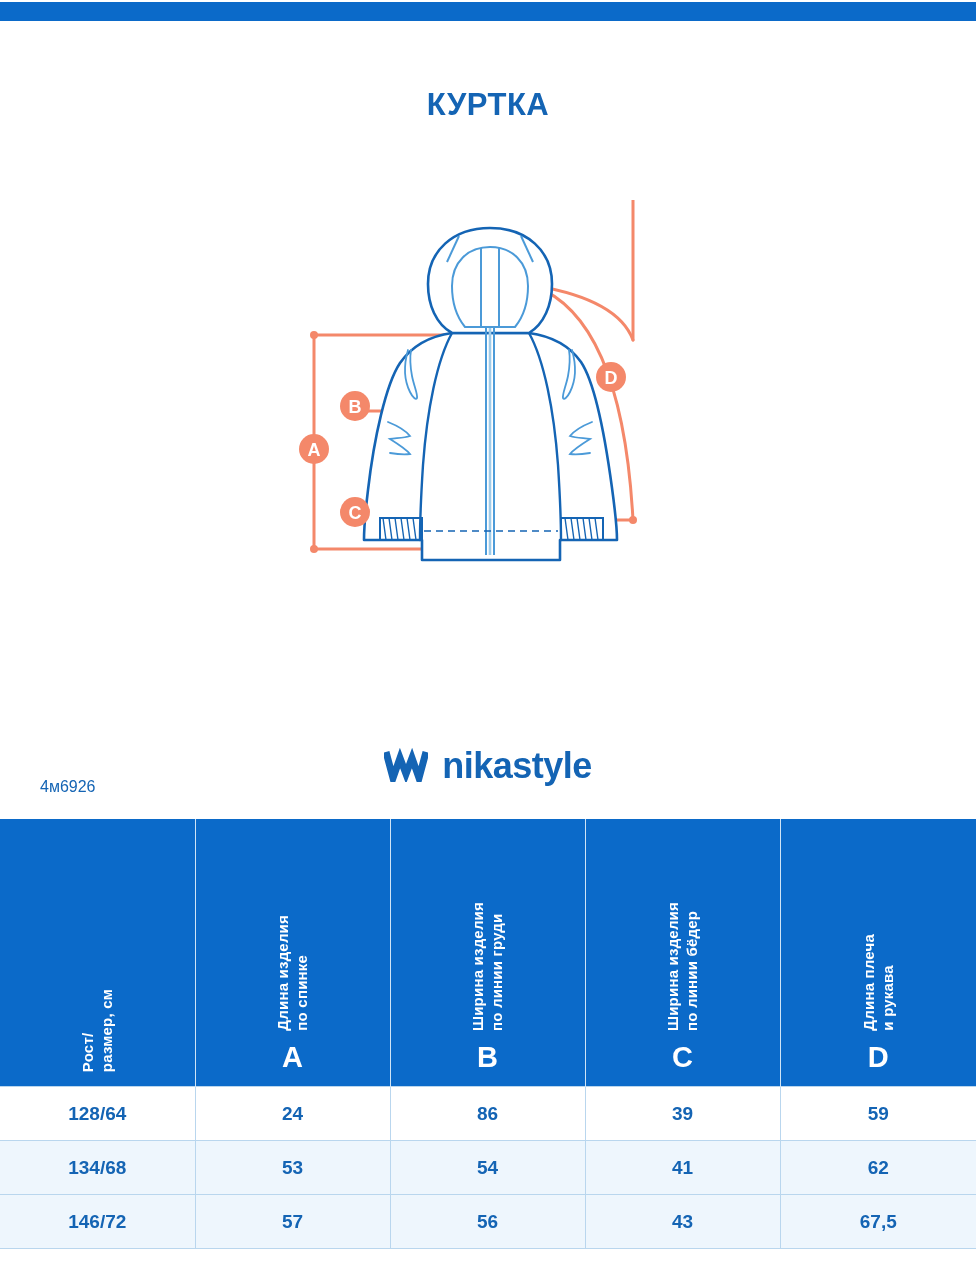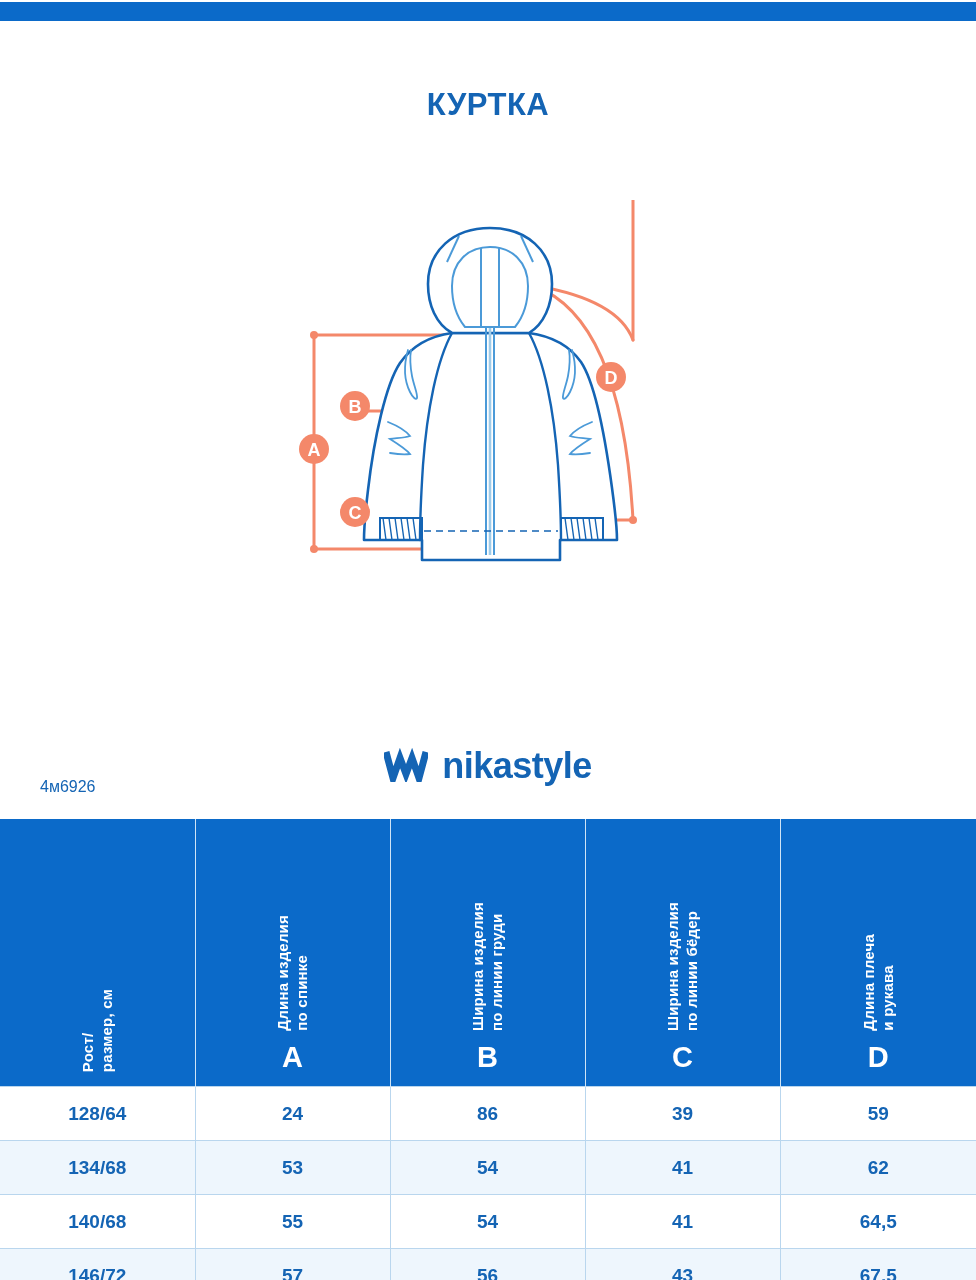--- a/index.html
+++ b/index.html
@@ -336,27 +336,20 @@
       <td>39</td>
       <td>59</td>
     </tr>
     <tr class="alt">
       <td>134/68</td>
       <td>53</td>
       <td>54</td>
       <td>41</td>
       <td>62</td>
     </tr>
-    <tr class="norm">
-      <td>140/68</td>
-      <td>55</td>
-      <td>54</td>
-      <td>41</td>
-      <td>64,5</td>
-    </tr>
     <tr class="alt">
       <td>146/72</td>
       <td>57</td>
       <td>56</td>
       <td>43</td>
       <td>67,5</td>
     </tr>
   </tbody>
 </table>
 

